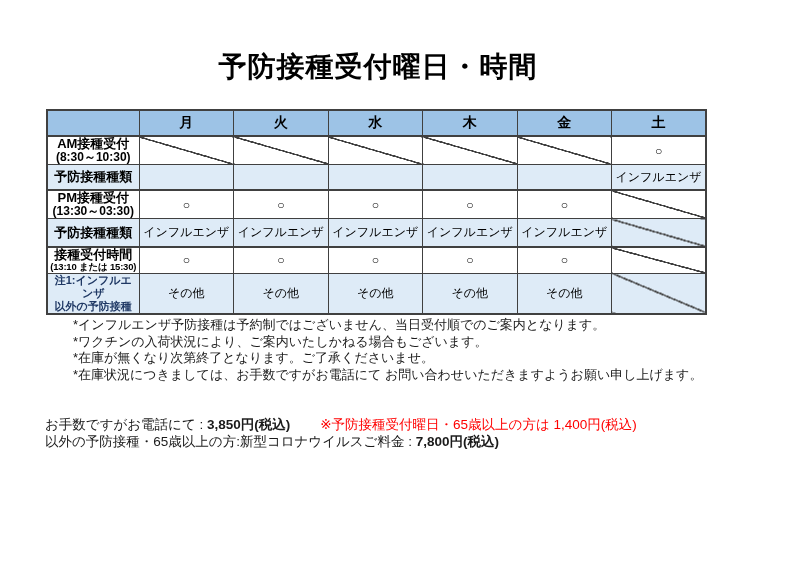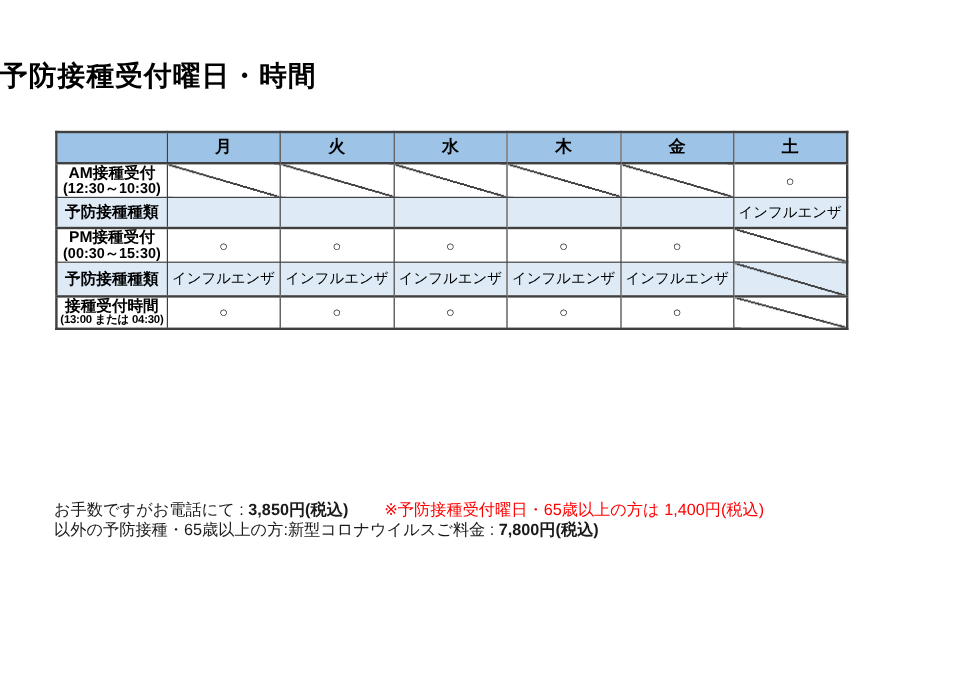--- a/index.html
+++ b/index.html
@@ -17,22 +17,22 @@
     width: 800px;
     height: 566px;
     background: #fff;
     overflow: hidden;
   }
   .title {
     position: absolute;
     top: 48px;
     left: 0;
     width: 756px;
-    text-align: left;
-    font-size: 23px;
+    text-align: center;
+    font-size: 28px;
     font-weight: bold;
     letter-spacing: 1px;
     color: #000;
   }
   .table-wrap {
     position: absolute;
     left: 46px;
     top: 109px;
     width: 661px;
   }
@@ -147,21 +147,21 @@
             <th>水</th>
             <th>木</th>
             <th>金</th>
             <th>土</th>
           </tr>
       </thead>
       <tbody>
           <tr>
             <th class="rowlabel">
               <div class="label-main">AM接種受付</div>
-              <div class="sublabel">(12:30～10:30)</div>
+              <div class="sublabel">(8:30～10:30)</div>
             </th>
             <td class="diag"></td>
             <td class="diag"></td>
             <td class="diag"></td>
             <td class="diag"></td>
             <td class="diag"></td>
             <td>○</td>
           </tr>
           <tr>
             <th class="rowlabel">
@@ -170,21 +170,21 @@
             <td></td>
             <td></td>
             <td></td>
             <td></td>
             <td></td>
             <td>インフルエンザ</td>
           </tr>
           <tr>
             <th class="rowlabel">
               <div class="label-main">PM接種受付</div>
-              <div class="sublabel">(00:30～15:30)</div>
+              <div class="sublabel">(13:30～03:30)</div>
             </th>
             <td>○</td>
             <td>○</td>
             <td>○</td>
             <td>○</td>
             <td>○</td>
             <td class="diag"></td>
           </tr>
           <tr>
             <th class="rowlabel">
@@ -193,33 +193,51 @@
             <td>インフルエンザ</td>
             <td>インフルエンザ</td>
             <td>インフルエンザ</td>
             <td>インフルエンザ</td>
             <td>インフルエンザ</td>
             <td class="diag"></td>
           </tr>
           <tr>
             <th class="rowlabel">
               <div class="label-main">接種受付時間</div>
-              <div class="sublabel">(13:00 または 04:30)</div>
-            </th>
-            <td>○</td>
-            <td>○</td>
-            <td>○</td>
-            <td>○</td>
-            <td>○</td>
+              <div class="sublabel">(13:10 または 15:30)</div>
+            </th>
+            <td>○</td>
+            <td>○</td>
+            <td>○</td>
+            <td>○</td>
+            <td>○</td>
+            <td class="diag"></td>
+          </tr>
+          <tr>
+            <th class="rowlabel notestyle">
+              <div class="label-main">注1:インフルエンザ
+以外の予防接種</div>
+            </th>
+            <td>その他</td>
+            <td>その他</td>
+            <td>その他</td>
+            <td>その他</td>
+            <td>その他</td>
             <td class="diag"></td>
           </tr>
         </tbody>
     </table>
   </div>
 
+  <div class="notes">
+      <div>*インフルエンザ予防接種は予約制ではございません、当日受付順でのご案内となります。</div>
+      <div>*ワクチンの入荷状況により、ご案内いたしかねる場合もございます。</div>
+      <div>*在庫が無くなり次第終了となります。ご了承くださいませ。</div>
+      <div>*在庫状況につきましては、お手数ですがお電話にて お問い合わせいただきますようお願い申し上げます。</div>
+    </div>
 
 
   <div class="prices">
     <div><span>お手数ですがお電話にて : </span><span class="amount">3,850円(税込)</span><span class="senior-note">※予防接種受付曜日・65歳以上の方は 1,400円(税込)</span></div>
     <div><span>以外の予防接種・65歳以上の方:新型コロナウイルスご料金 : </span><span class="amount">7,800円(税込)</span></div>
   </div>
 
 </div>
 
 </body></html>

